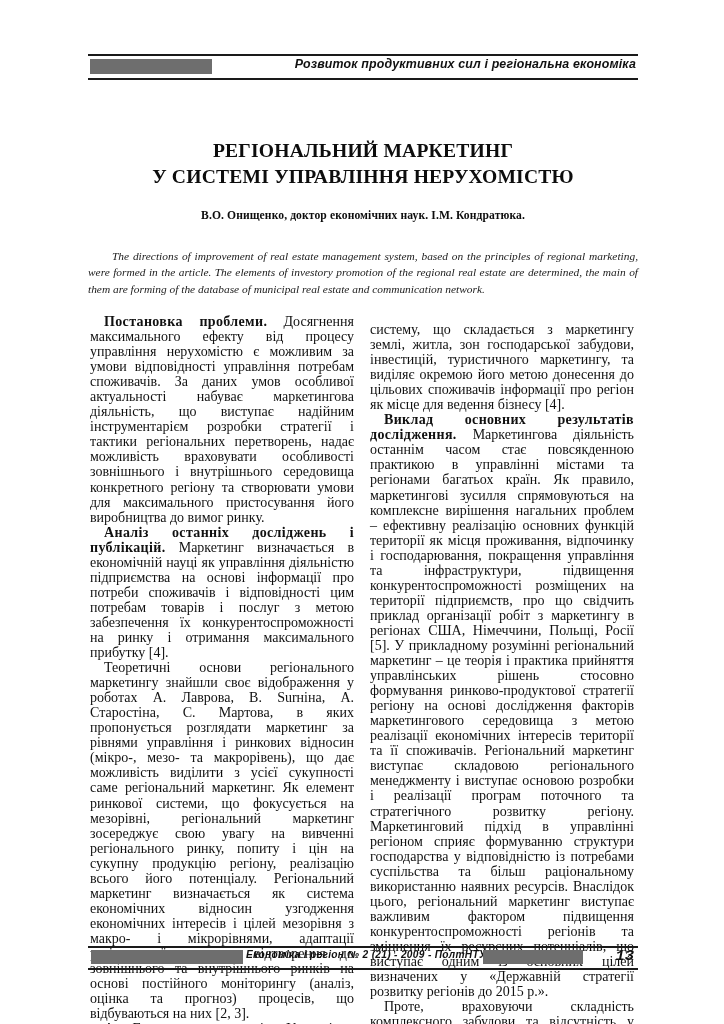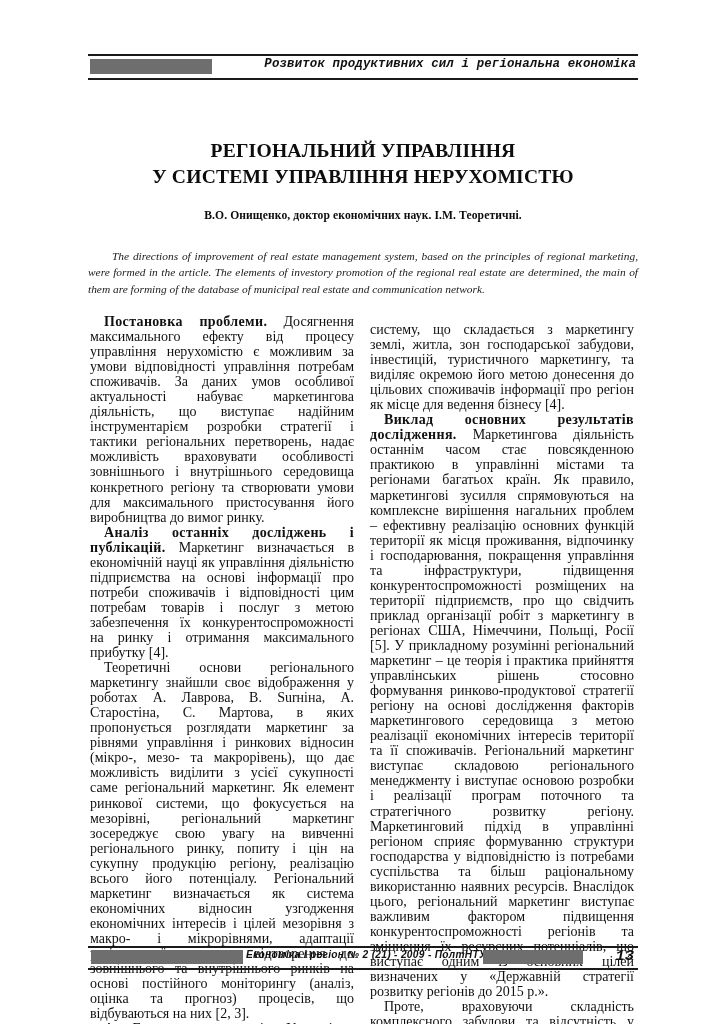--- a/index.html
+++ b/index.html
@@ -52,21 +52,21 @@
     width: 122px;
     height: 15px;
     background: #6e6e6e;
   }
   .rh-text {
     position: absolute;
     left: 140px;
     top: 3px;
     width: 408px;
     text-align: right;
-    font-family: Liberation Mono, monospace;
+    font-family: Liberation Sans, sans-serif;
     font-style: italic;
     font-weight: bold;
     font-size: 12.4px;
     letter-spacing: 0.15px;
     white-space: nowrap;
     color: #111111;
   }
 
   
   .title-block {
@@ -218,26 +218,26 @@
 <div class="page">
 
   <div class="running-head">
     <div class="rh-rule-top"></div>
     <div class="rh-bar"></div>
     <div class="rh-text">Розвиток продуктивних сил і регіональна економіка</div>
     <div class="rh-rule-bottom"></div>
   </div>
 
   <div class="title-block">
-    <div class="title-line">РЕГІОНАЛЬНИЙ УПРАВЛІННЯ</div>
+    <div class="title-line">РЕГІОНАЛЬНИЙ МАРКЕТИНГ</div>
     <div class="title-line">У СИСТЕМІ УПРАВЛІННЯ НЕРУХОМІСТЮ</div>
   </div>
 
   <div class="authors-block">
-    <div class="author-line">В.О. Онищенко, доктор економічних наук. І.М. Теоретичні.</div>
+    <div class="author-line">В.О. Онищенко, доктор економічних наук. І.М. Кондратюка.</div>
   </div>
 
   <div class="abstract">The directions of improvement of real estate management system, based on the principles of regional marketing, were formed in the article. The elements of investory promotion of the regional real estate are determined, the main of them are forming of the database of municipal real estate and communication network.</div>
 
   <div class="col col-left">
     <p><b>Постановка проблеми.</b><span> Досягнення максимального ефекту від процесу управління нерухомістю є можливим за умови відповідності управління потребам споживачів. За даних умов особливої актуальності набуває маркетингова діяльність, що виступає надійним інструментарієм розробки стратегії і тактики регіональних перетворень, надає можливість враховувати особливості зовнішнього і внутрішнього середовища конкретного регіону та створювати умови для максимального пристосування його виробництва до вимог ринку.</span></p>
     <p><b>Аналіз останніх досліджень і публікацій.</b><span> Маркетинг визначається в економічній науці як управління діяльністю підприємства на основі інформації про потреби споживачів і відповідності цим потребам товарів і послуг з метою забезпечення їх конкурентоспроможності  на ринку і отримання максимального прибутку [4].</span></p>
     <p>Теоретичні основи регіонального маркетингу знайшли своє відображення у  роботах А. Лаврова, В. Surніна, А. Старостіна, С. Мартова, в яких пропонується розглядати маркетинг за рівнями управління і ринкових відносин (мікро-, мезо- та макрорівень), що дає можливість виділити з усієї сукупності саме регіональний маркетинг. Як елемент ринкової системи, що фокусується на мезорівні, регіональний маркетинг зосереджує свою увагу на вивченні регіонального  ринку, попиту і цін на сукупну продукцію регіону, реалізацію всього його потенціалу. Регіональний маркетинг визначається  як система економічних відносин узгодження економічних інтересів і цілей мезорівня з макро- і мікрорівнями, адаптації регіональної структури відтворення до зовнішнього та внутрішнього ринків на основі постійного моніторингу (аналіз, оцінка та прогноз) процесів, що відбуваються на них [2, 3].</p>
     <p>А. Гапоненко в праці «Управління економічним розвитком» визначає регіональний маркетинг як</p>
   </div>

